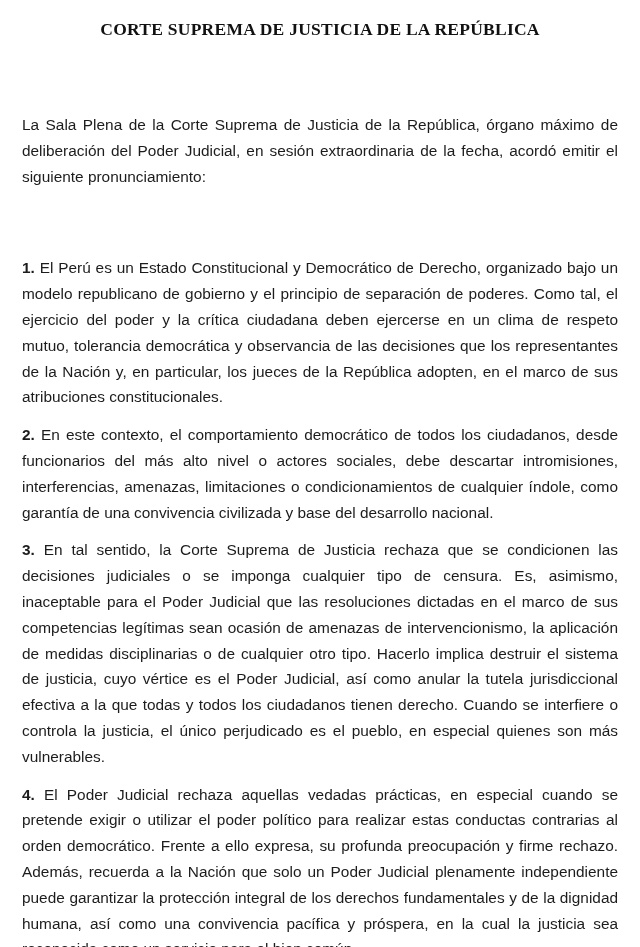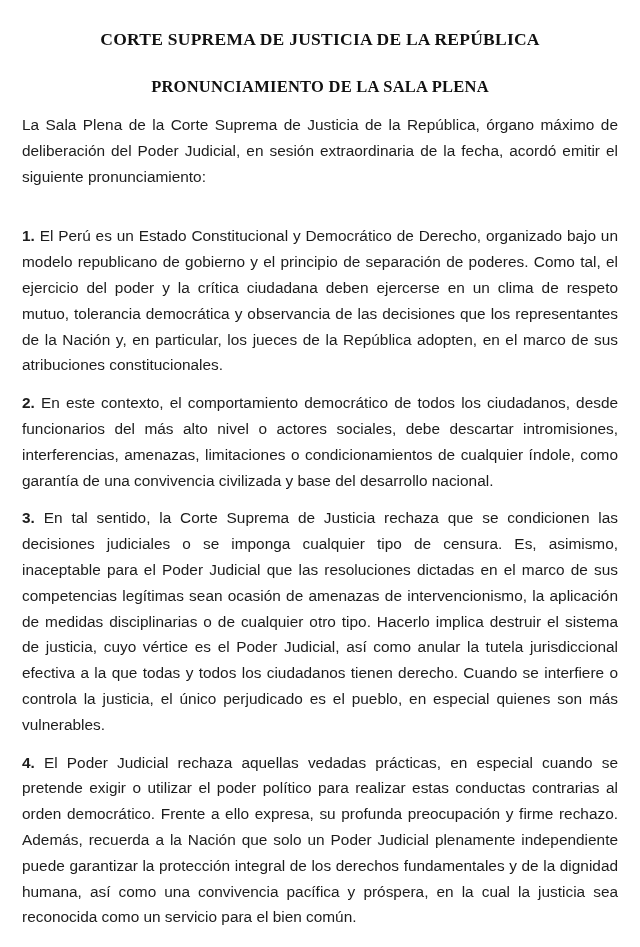--- a/index.html
+++ b/index.html
@@ -21,21 +21,21 @@
   .page {
     position: relative;
     width: 640px;
     height: 947px;
     background: #ffffff;
     box-sizing: border-box;
   }
 
   
   .heading-block {
-    padding-top: 28px;
+    padding-top: 18px;
     text-align: center;
   }
 
   .doc-title {
     font-family: "Liberation Serif", "DejaVu Serif", serif;
     font-weight: bold;
     font-size: 17.5px;
     letter-spacing: 0.25px;
     color: #111111;
     margin: 0;
@@ -74,40 +74,39 @@
   .para.intro {
     margin-bottom: 2px;
   }
 
   .para.numbered {
     margin-top: 12px;
   }
 
   
   .para.first-numbered {
-    margin-top: 34px;
+    margin-top: 66px;
   }
 
   .num {
     font-weight: bold;
   }
 
   
   .para:last-child {
     margin-bottom: 0;
   }
 </style>
 </head>
 <body>
 
 <div class="page">
 
   <div class="heading-block">
     <h1 class="doc-title">CORTE SUPREMA DE JUSTICIA DE LA REPÚBLICA</h1>
-    <h2 class="doc-subtitle">PRONUNCIAMIENTO DE LA SALA PLENA</h2>
   </div>
 
   <div class="body-block">
 
     <p class="para intro">La Sala Plena de la Corte Suprema de Justicia de la República, órgano máximo de deliberación del Poder Judicial, en sesión extraordinaria de la fecha, acordó emitir el siguiente pronunciamiento:</p>
 
     <p class="para numbered first-numbered">
       <span class="num">1.</span>
       <span>El Perú es un Estado Constitucional y Democrático de Derecho, organizado bajo un modelo republicano de gobierno y el principio de separación de poderes. Como tal, el ejercicio del poder y la crítica ciudadana deben ejercerse en un clima de respeto mutuo, tolerancia democrática y observancia de las decisiones que los representantes de la Nación y, en particular, los jueces de la República adopten, en el marco de sus atribuciones constitucionales.</span>
     </p>

